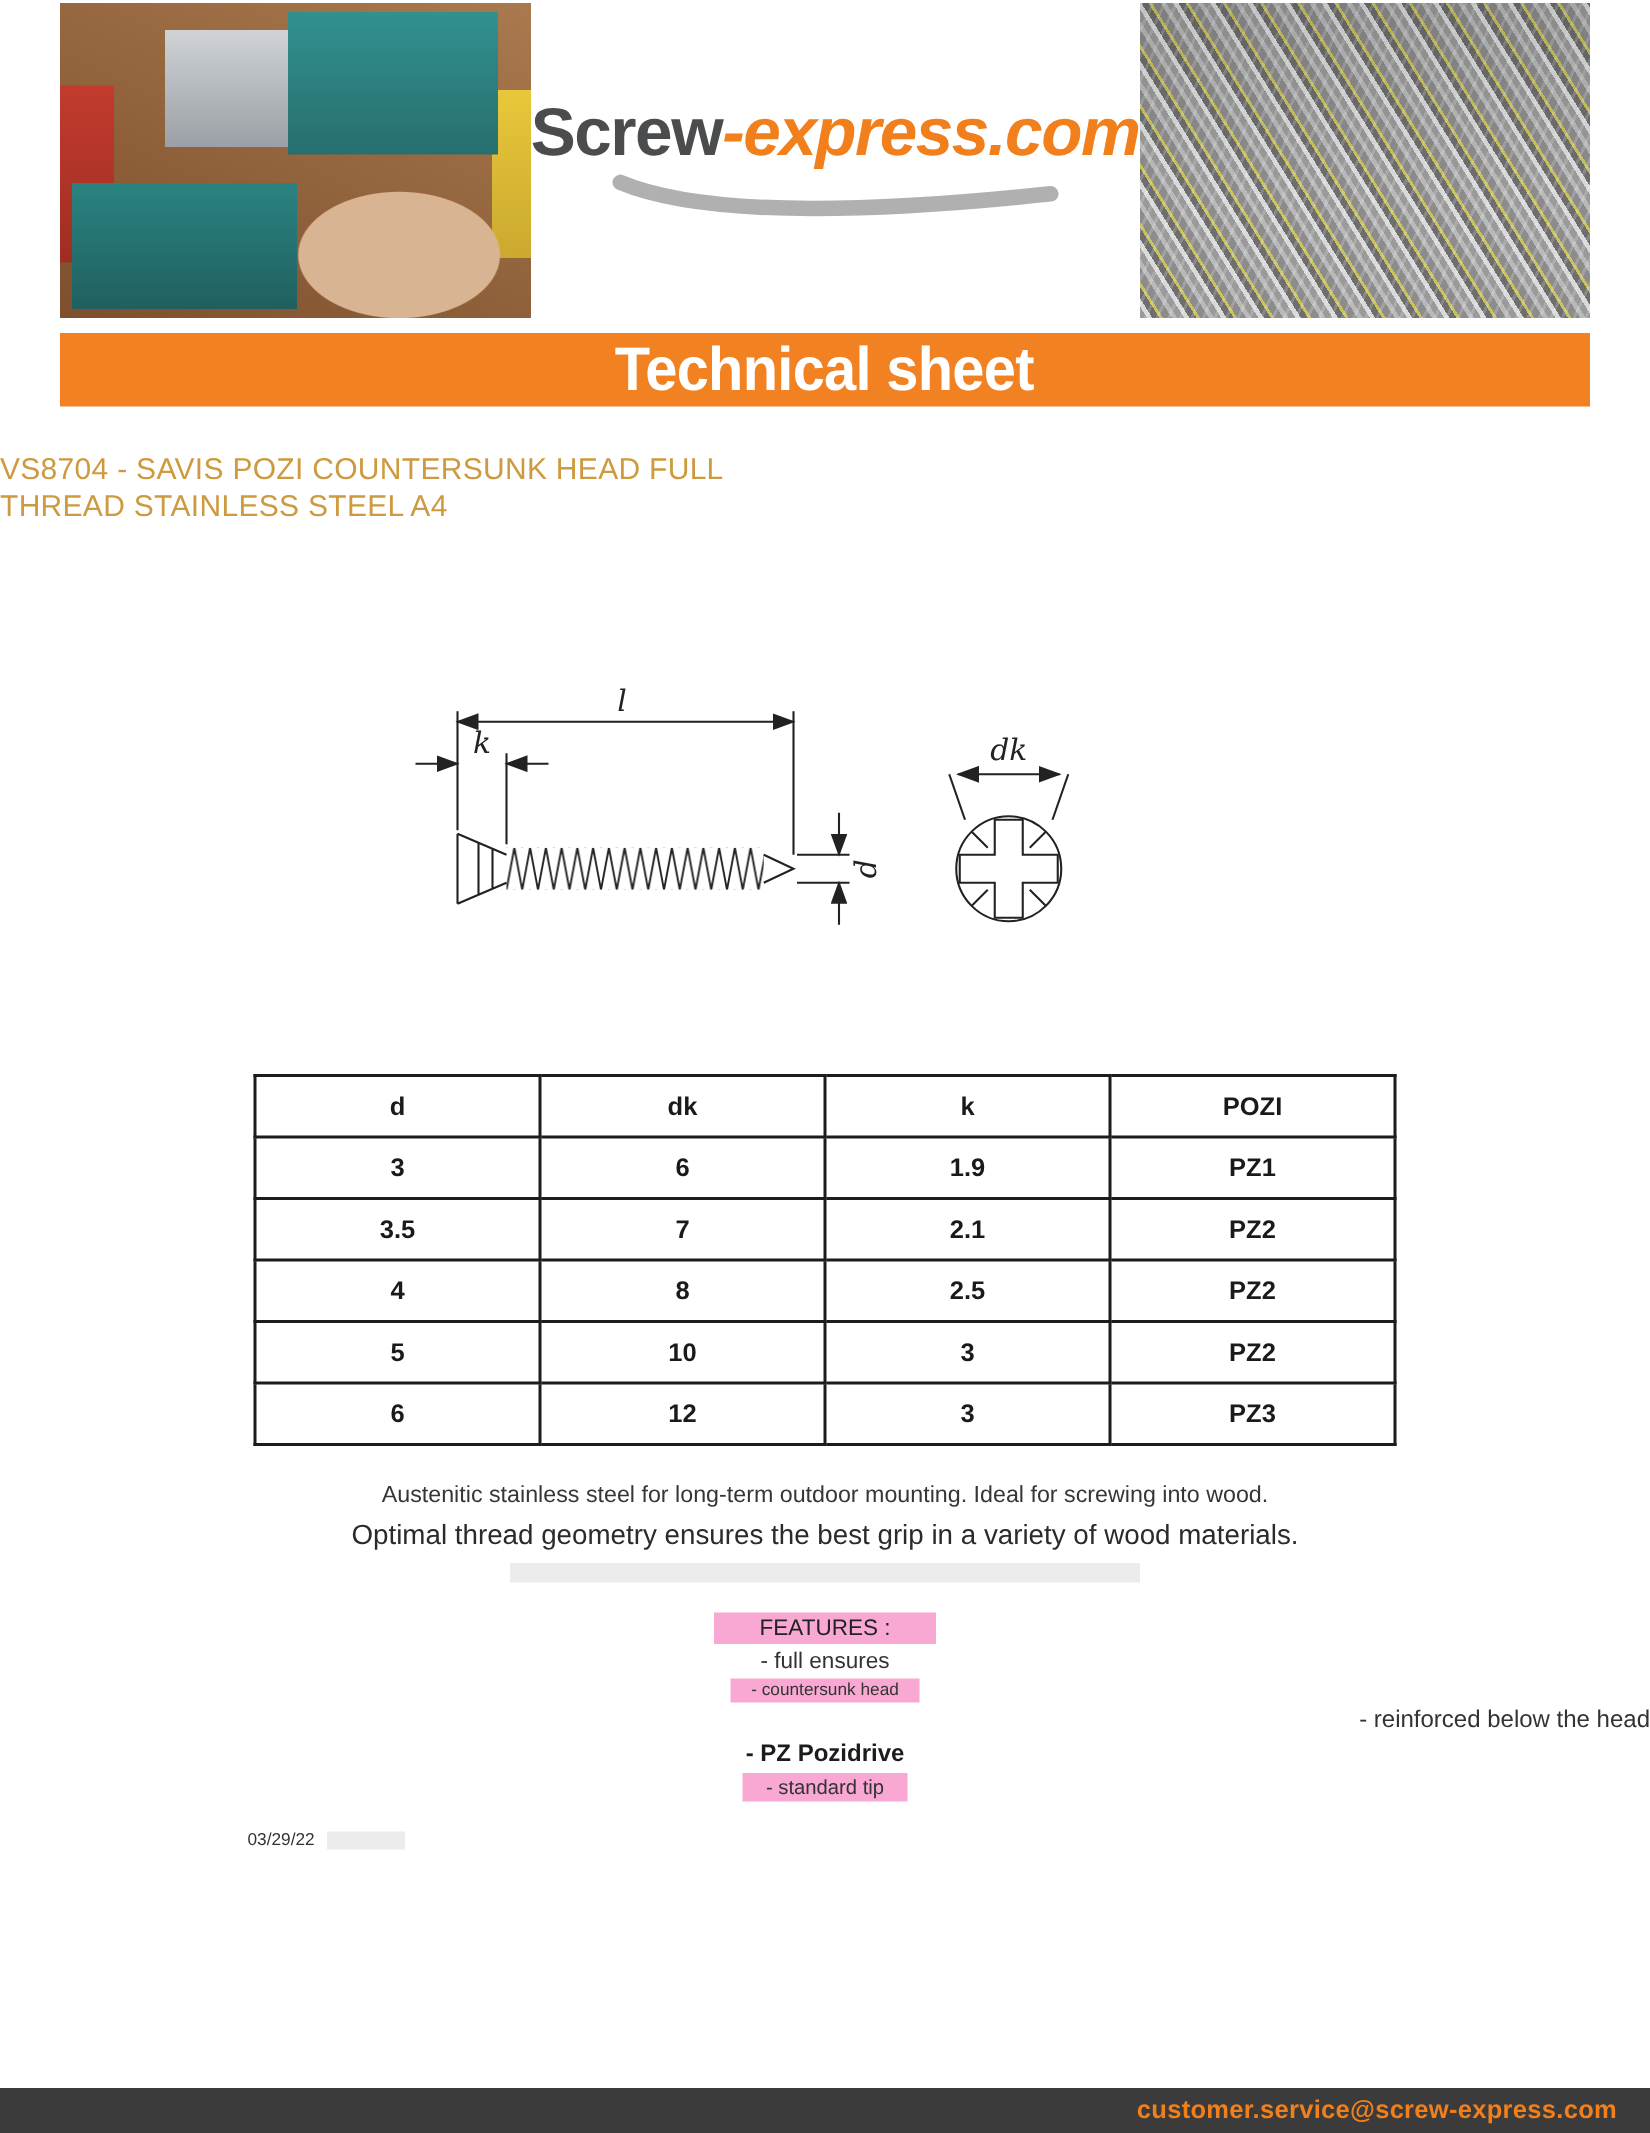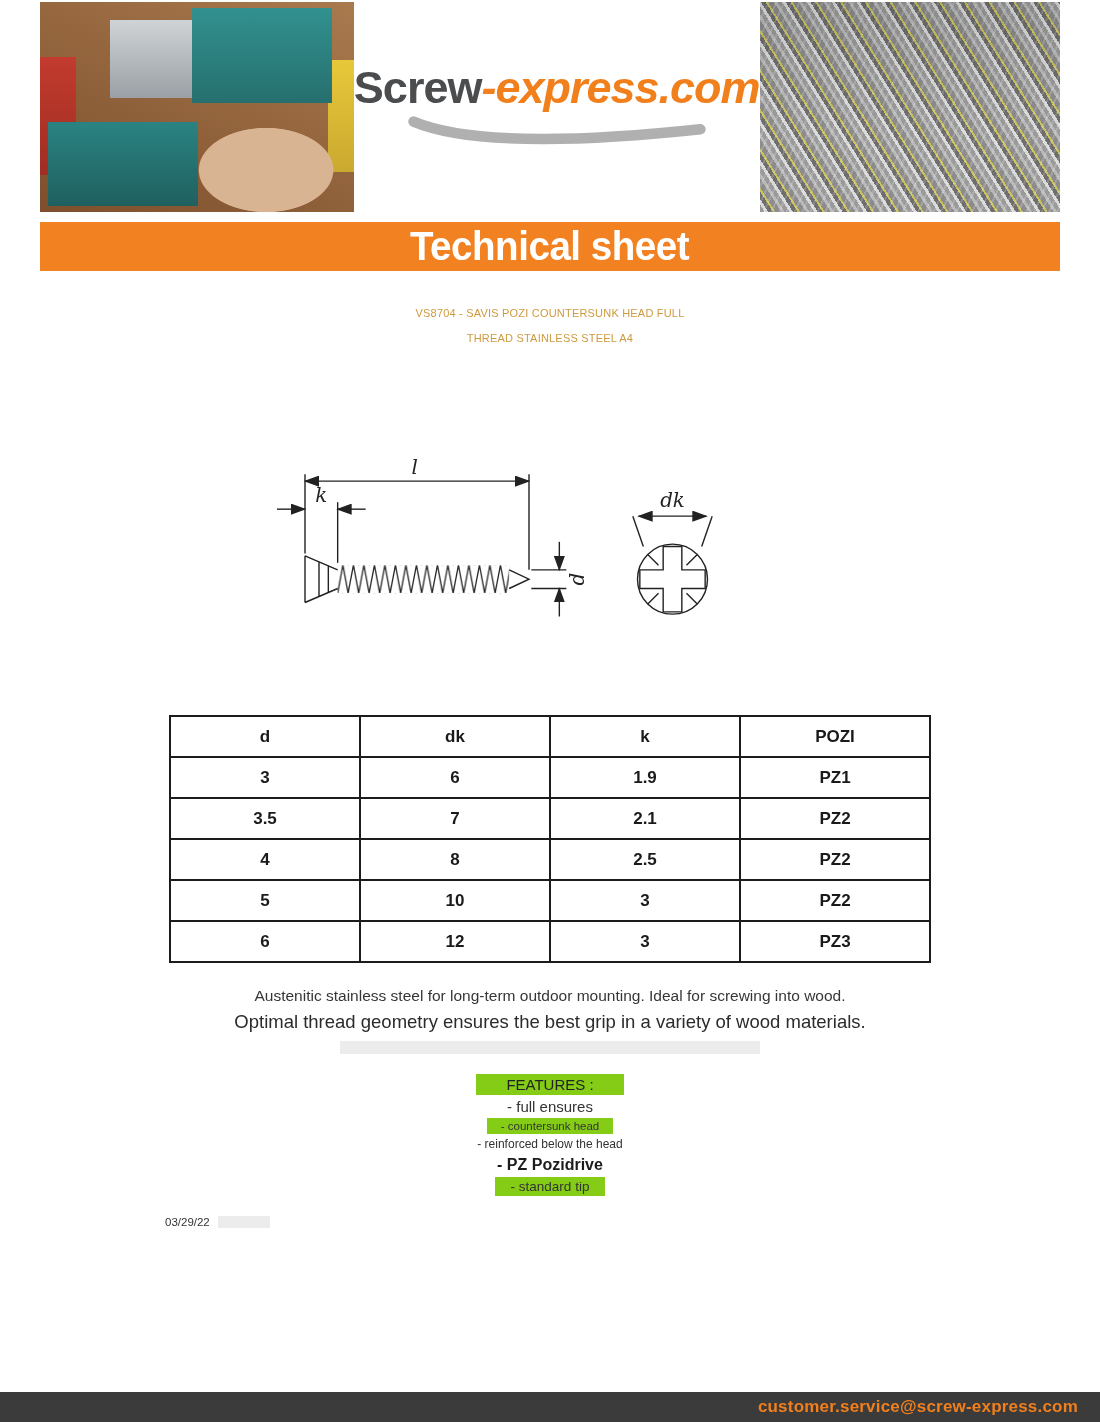--- a/index.html
+++ b/index.html
@@ -34,49 +34,49 @@
   .logo-text { font-size:45px; font-weight:bold; letter-spacing:-1px; white-space:nowrap; }
   .logo-dark { color:#4b4c4e; }
   .logo-orange { color:#F07F1C; font-style:italic; }
   .swoosh { width:330px; height:38px; margin-top:0; }
 
   
   .banner { margin:8px 40px 0; height:49px; background:#F28121; display:flex; align-items:center; justify-content:center; }
   .banner span { color:#ffffff; font-size:41px; font-weight:bold; letter-spacing:-.5px; transform:scaleX(.94); }
 
   
-  .product-title { margin-top:30px; text-align:center; color:#CE9A3F; font-size:11px; line-height:25px; letter-spacing:.2px; }
+  .product-title { margin-top:30px; text-align:left; color:#CE9A3F; font-size:20px; line-height:25px; letter-spacing:.2px; }
 
   
   .diagram { margin-top:88px; text-align:center; }
   .diagram svg { width:560px; height:222px; }
 
   
   .spec-table { width:762px; margin:50px auto 0; border-collapse:collapse; }
   .spec-table th, .spec-table td {
     border:2px solid #1c1c1c; height:41px; text-align:center; vertical-align:middle;
     font-size:17px; font-weight:bold; color:#1a1a1a; width:25%;
   }
 
   
   .desc { margin-top:24px; text-align:center; }
   .desc1 { font-size:15.5px; color:#363636; }
   .desc2 { font-size:18.5px; color:#2b2b2b; margin-top:6px; }
   .gray-strip { display:block; width:420px; height:13px; background:#ececec; margin:8px auto 0; }
 
   
   .features { margin-top:22px; text-align:center; }
-  .gray-bg { background:#84cc16; }
+  .gray-bg { background:#f9a8d4; }
   .f-title { font-size:15px; color:#222; }
   .f-title .gray-bg { padding:2px 30px; }
   .f-item { margin-top:5px; color:#333; }
   .f-0 { font-size:15px; }
   .f-1 { font-size:11.5px; }
   .f-1 .gray-bg { padding:2px 14px; }
-  .f-2 { font-size:12px; }
+  .f-2 { font-size:16px;text-align:right; }
   .f-3 { font-size:16px; font-weight:bold; color:#1c1c1c; }
   .f-4 { font-size:13.5px; }
   .f-4 .gray-bg { padding:2px 16px; }
 
   
   .date-row { margin-top:22px; padding-left:165px; font-size:11.5px; color:#333; display:flex; align-items:center; }
   .date-strip { display:inline-block; width:52px; height:12px; background:#ececec; margin-left:8px; }
 
   
   .footer {

